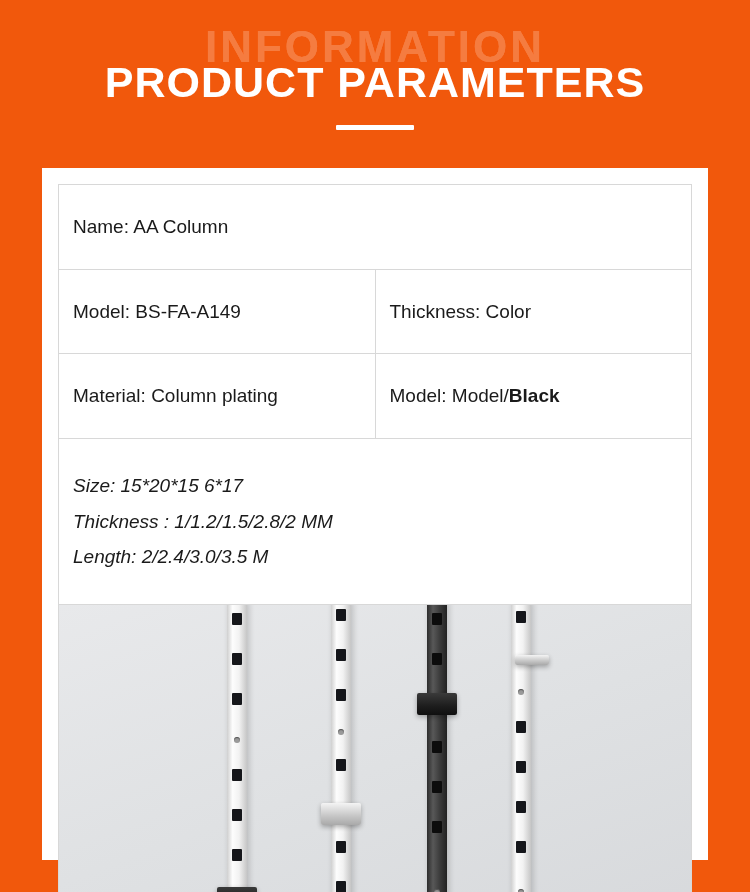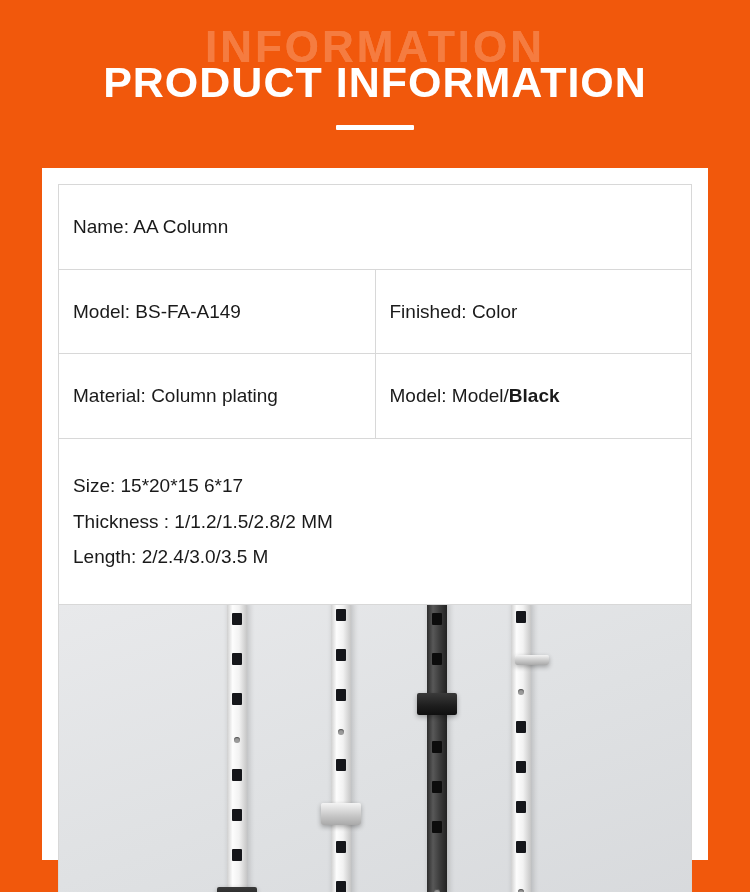--- a/index.html
+++ b/index.html
@@ -91,20 +91,21 @@
   }
   .value.bold {
     font-weight: bold;
   }
   .multiline-cell {
     padding-top: 10px;
     padding-bottom: 10px;
   }
   .multiline-cell div {
     padding: 5px 0;
+    font-style: italic;
   }
   .photo {
     position: relative;
     width: 100%;
     height: 390px;
     margin-top: -1px;
     border: 1px solid #d8d8d8;
     box-sizing: border-box;
     background: linear-gradient(160deg, #e8e9eb 0%, #dfe1e3 45%, #d5d7da 100%);
     overflow: hidden;
@@ -161,41 +162,41 @@
     width: 34px;
   }
 </style>
 </head>
 <body>
 
 <div class="page">
 
   <div class="header">
     <div class="watermark">INFORMATION</div>
-    <div class="main-title">PRODUCT INFORMATION</div>
+    <div class="main-title">PRODUCT PARAMETERS</div>
     <div class="title-rule"></div>
   </div>
 
   <div class="white-card">
 
     <table class="spec-table">
       <tbody>
           <tr>
         <td colspan="2">
           <span class="label">Name:</span>
           <span class="value">AA Column</span>
         </td>
       </tr>
       <tr>
         <td class="half">
           <span class="label">Model:</span>
           <span class="value">BS-FA-A149</span>
         </td>
         <td class="half">
-          <span class="label">Finished:</span>
+          <span class="label">Thickness:</span>
           <span class="value">Color</span>
         </td>
       </tr>
       <tr>
         <td class="half">
           <span class="label">Material:</span>
           <span class="value">Column plating</span>
         </td>
         <td class="half">
           <span class="label">Model:</span>

